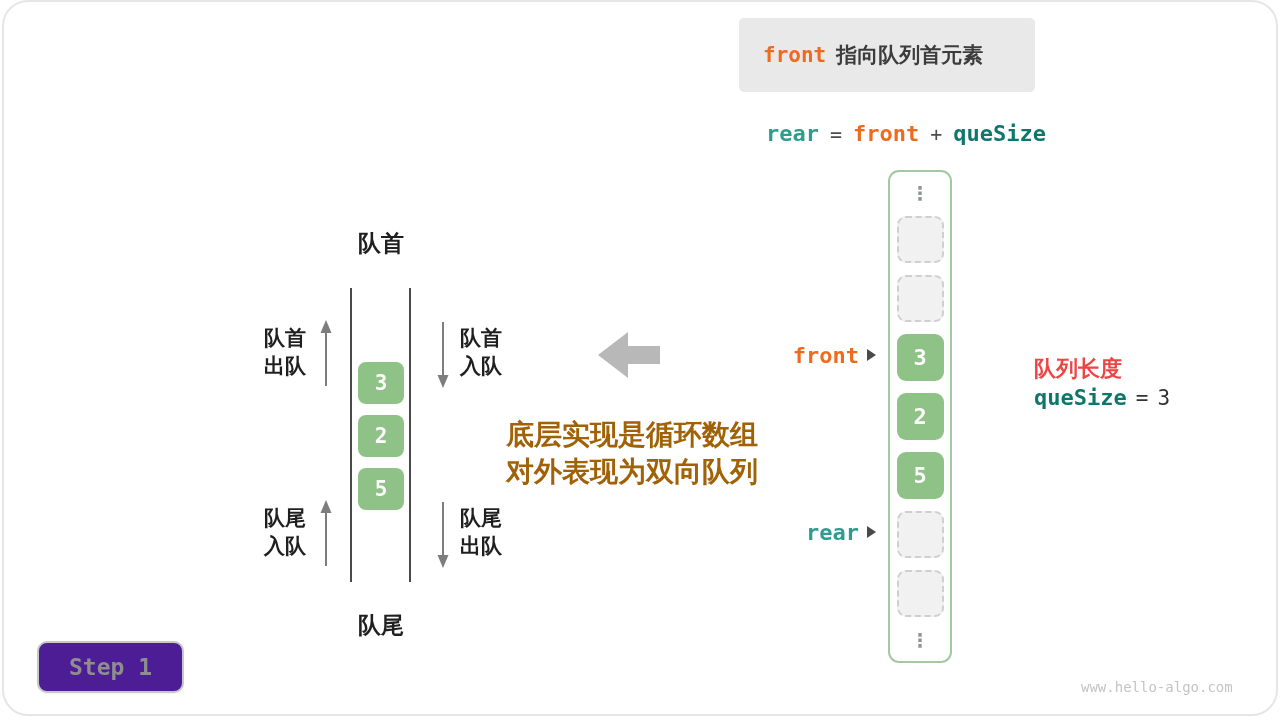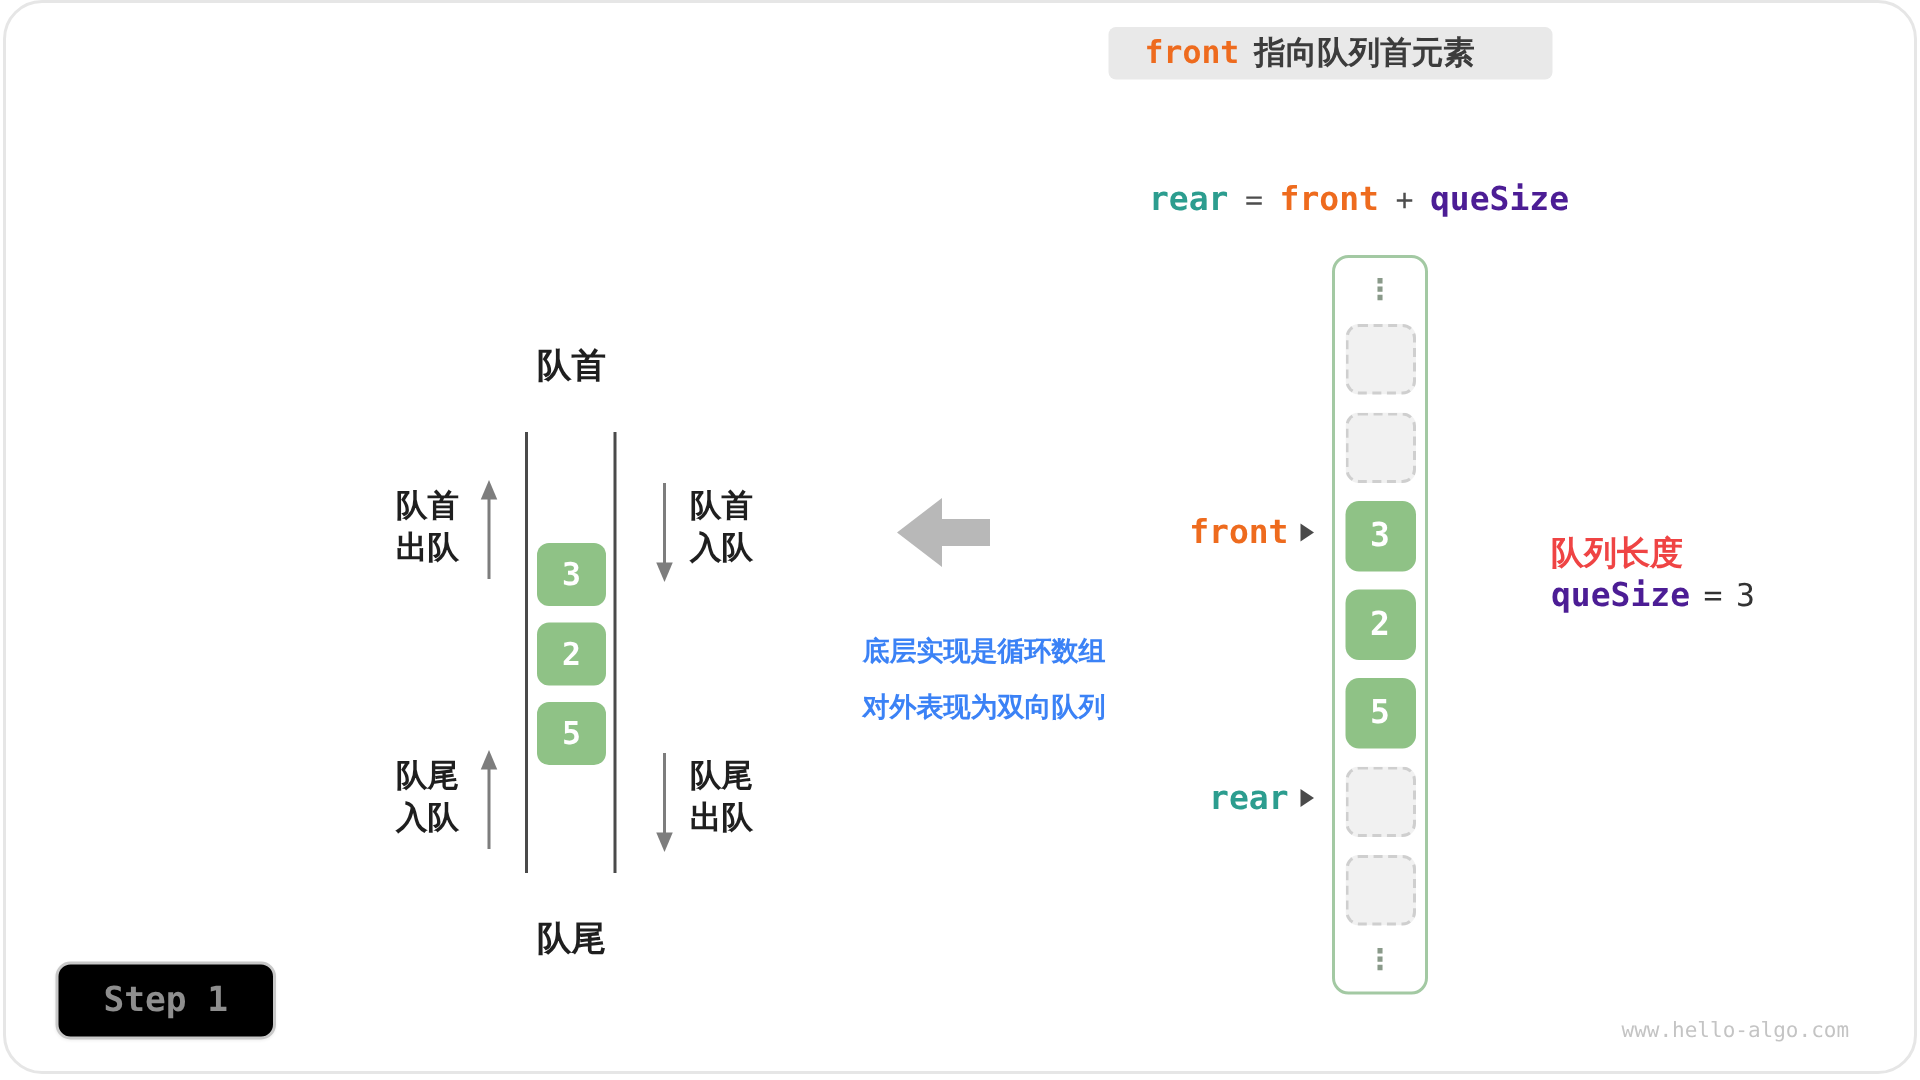--- a/index.html
+++ b/index.html
@@ -5,26 +5,26 @@
   html,body{margin:0;padding:0;background:#ffffff;}
   .canvas{
     position:relative;width:1276px;height:716px;margin:0 auto;
     background:#ffffff;border:2px solid #e6e6e6;border-radius:26px;
     font-family:"Liberation Sans",sans-serif;color:#2b2b2b;overflow:hidden;
     box-sizing:border-box;
   }
   .kw{font-family:"DejaVu Sans Mono",monospace;font-weight:bold;}
   .orange{color:#ee6b1e;}
   .teal{color:#2c9d8f;}
-  .blue{color:#4c1d95;}
+  .blue{color:#0f766e;}
 
   
   .legend{
     position:absolute;left:735px;top:16px;width:296px;box-sizing:border-box;
-    background:#e9e9e9;border-radius:5px;padding:0 24px;
+    background:#e9e9e9;border-radius:5px;padding:20px 24px;
   }
   .legend-line{font-size:21px;line-height:34px;color:#3c3c3c;font-weight:600;}
   .legend-line .kw{font-size:21px;margin-right:10px;}
 
   
   .formula{position:absolute;left:762px;top:119px;display:flex;align-items:baseline;gap:11px;}
   .formula .kw{font-size:22px;}
   .formula .op{font-family:"DejaVu Sans Mono",monospace;font-size:20px;color:#4d4d4d;}
 
   
@@ -53,22 +53,22 @@
   .lbl-right-bottom{left:456px;top:502px;}
   .arrow-v{position:absolute;}
   .arrow-up-1{left:315px;top:318px;}
   .arrow-up-2{left:315px;top:498px;}
   .arrow-down-1{left:432px;top:318px;}
   .arrow-down-2{left:432px;top:498px;}
 
   
   .big-arrow{position:absolute;left:594px;top:330px;}
   .caption{
-    position:absolute;left:516px;top:414px;width:272px;text-align:center;
-    color:#3b82f6;font-weight:700;font-size:18px;line-height:37px;
+    position:absolute;left:492px;top:414px;width:272px;text-align:center;
+    color:#a16207;font-weight:700;font-size:28px;line-height:37px;
   }
 
   
   .array-box{
     position:absolute;left:884px;top:168px;width:64px;box-sizing:border-box;
     border:2px solid #a3c9a3;border-radius:11px;background:#ffffff;
     display:flex;flex-direction:column;align-items:center;gap:12px;padding:10px 0;
   }
   .acell{
     width:47px;height:47px;border-radius:9px;box-sizing:border-box;
@@ -97,21 +97,21 @@
 
   
   .side-title{position:absolute;left:1030px;top:352px;font-size:22px;font-weight:600;color:#ef4444;}
   .side-eq{position:absolute;left:1030px;top:383px;display:flex;align-items:baseline;gap:9px;}
   .side-eq .kw{font-size:22px;}
   .side-eq .op{font-family:"DejaVu Sans Mono",monospace;font-size:21px;color:#333;}
 
   
   .step-box{
     position:absolute;left:33px;top:639px;width:147px;height:52px;box-sizing:border-box;
-    border:2px solid #c8c8c8;border-radius:10px;background:#000000;
+    border:2px solid #c8c8c8;border-radius:10px;background:#4c1d95;
     display:flex;align-items:center;justify-content:center;
     font-family:"DejaVu Sans Mono",monospace;font-weight:bold;font-size:23px;color:#8e8e8e;
     box-shadow:0 1px 2px rgba(0,0,0,0.06);
   }
 
   .watermark{
     position:absolute;left:1077px;top:677px;
     font-family:"DejaVu Sans Mono",monospace;font-size:14px;color:#c4c4c4;
   }
 </style>

